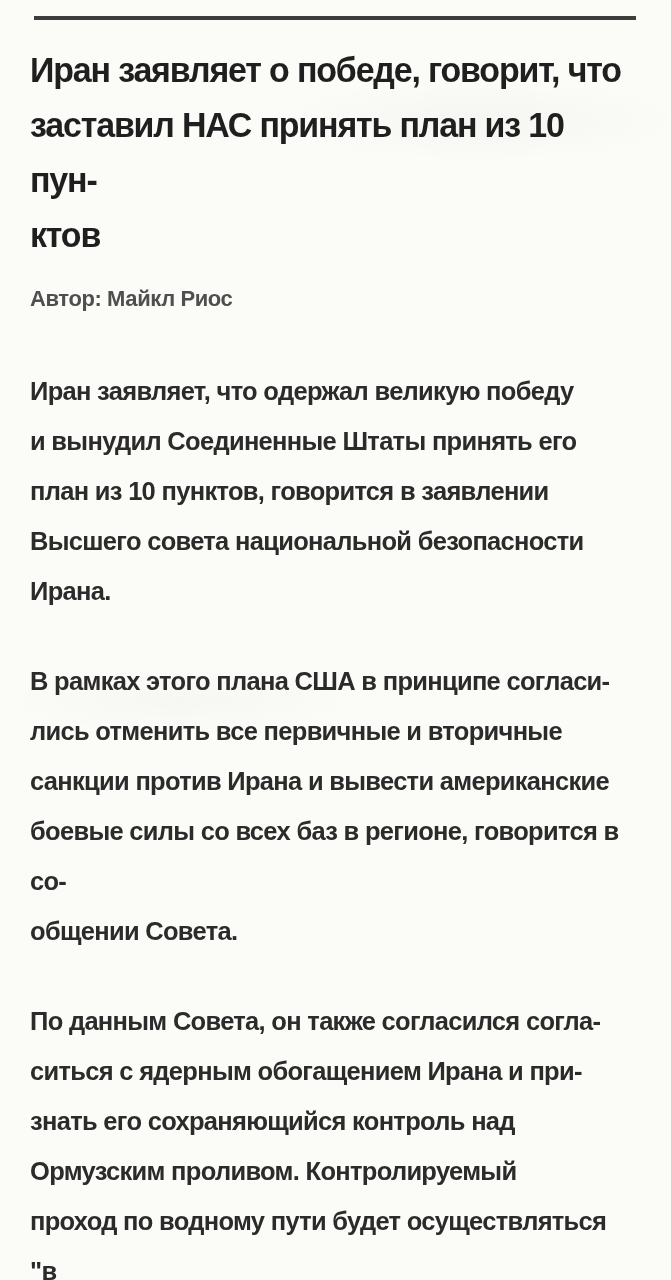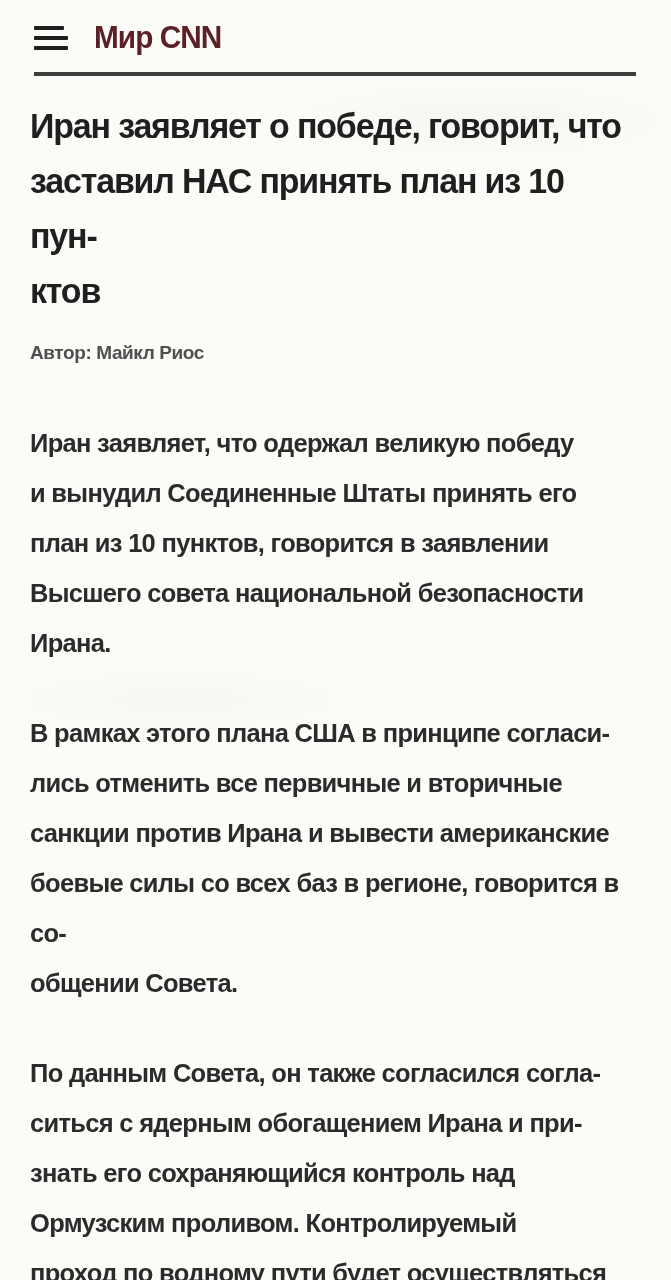--- a/index.html
+++ b/index.html
@@ -76,21 +76,21 @@
     font-size: 35px;
     font-weight: 700;
     letter-spacing: -1.2px;
     line-height: 55px;
     color: var(--headline);
     transform: scaleX(0.97);
     transform-origin: left top;
   }
   .byline {
     margin-top: 24px;
-    font-size: 19px;
+    font-size: 22px;
     font-weight: 700;
     letter-spacing: -0.4px;
     color: var(--byline);
   }
   .article-body { margin-top: 54px; }
   .para {
     font-size: 26px;
     font-weight: 700;
     letter-spacing: -0.7px;
     line-height: 50px;
@@ -98,30 +98,20 @@
     margin-bottom: 40px;
     transform: scaleX(0.98);
     transform-origin: left top;
   }
 </style>
 </head>
 <body>
 
 <div class="page">
 
-  <header class="app-header">
-    <button class="menu-btn" aria-label="menu">
-      <span class="icon-wrap" style="display:contents">
-        <span class="bar b1"></span>
-        <span class="bar b2"></span>
-        <span class="bar b3"></span>
-      </span>
-    </button>
-    <a class="brand" href="#">Мир CNN</a>
-  </header>
 
   <hr class="header-divider">
 
   <article class="article">
     <h1 class="headline">Иран заявляет о победе, говорит, что<br>заставил НАС принять план из 10 пун-<br>ктов</h1>
     <div class="byline">Автор: Майкл Риос</div>
     <div class="article-body">
         <p class="para">Иран заявляет, что одержал великую победу<br>и вынудил Соединенные Штаты принять его<br>план из 10 пунктов, говорится в заявлении<br>Высшего совета национальной безопасности<br>Ирана.</p>
         <p class="para">В рамках этого плана США в принципе согласи-<br>лись отменить все первичные и вторичные<br>санкции против Ирана и вывести американские<br>боевые силы со всех баз в регионе, говорится в со-<br>общении Совета.</p>
         <p class="para">По данным Совета, он также согласился согла-<br>ситься с ядерным обогащением Ирана и при-<br>знать его сохраняющийся контроль над<br>Ормузским проливом. Контролируемый<br>проход по водному пути будет осуществляться "в<br>координации с вооруженными силами Ирана",<br>- говорится в сообщении.</p>

